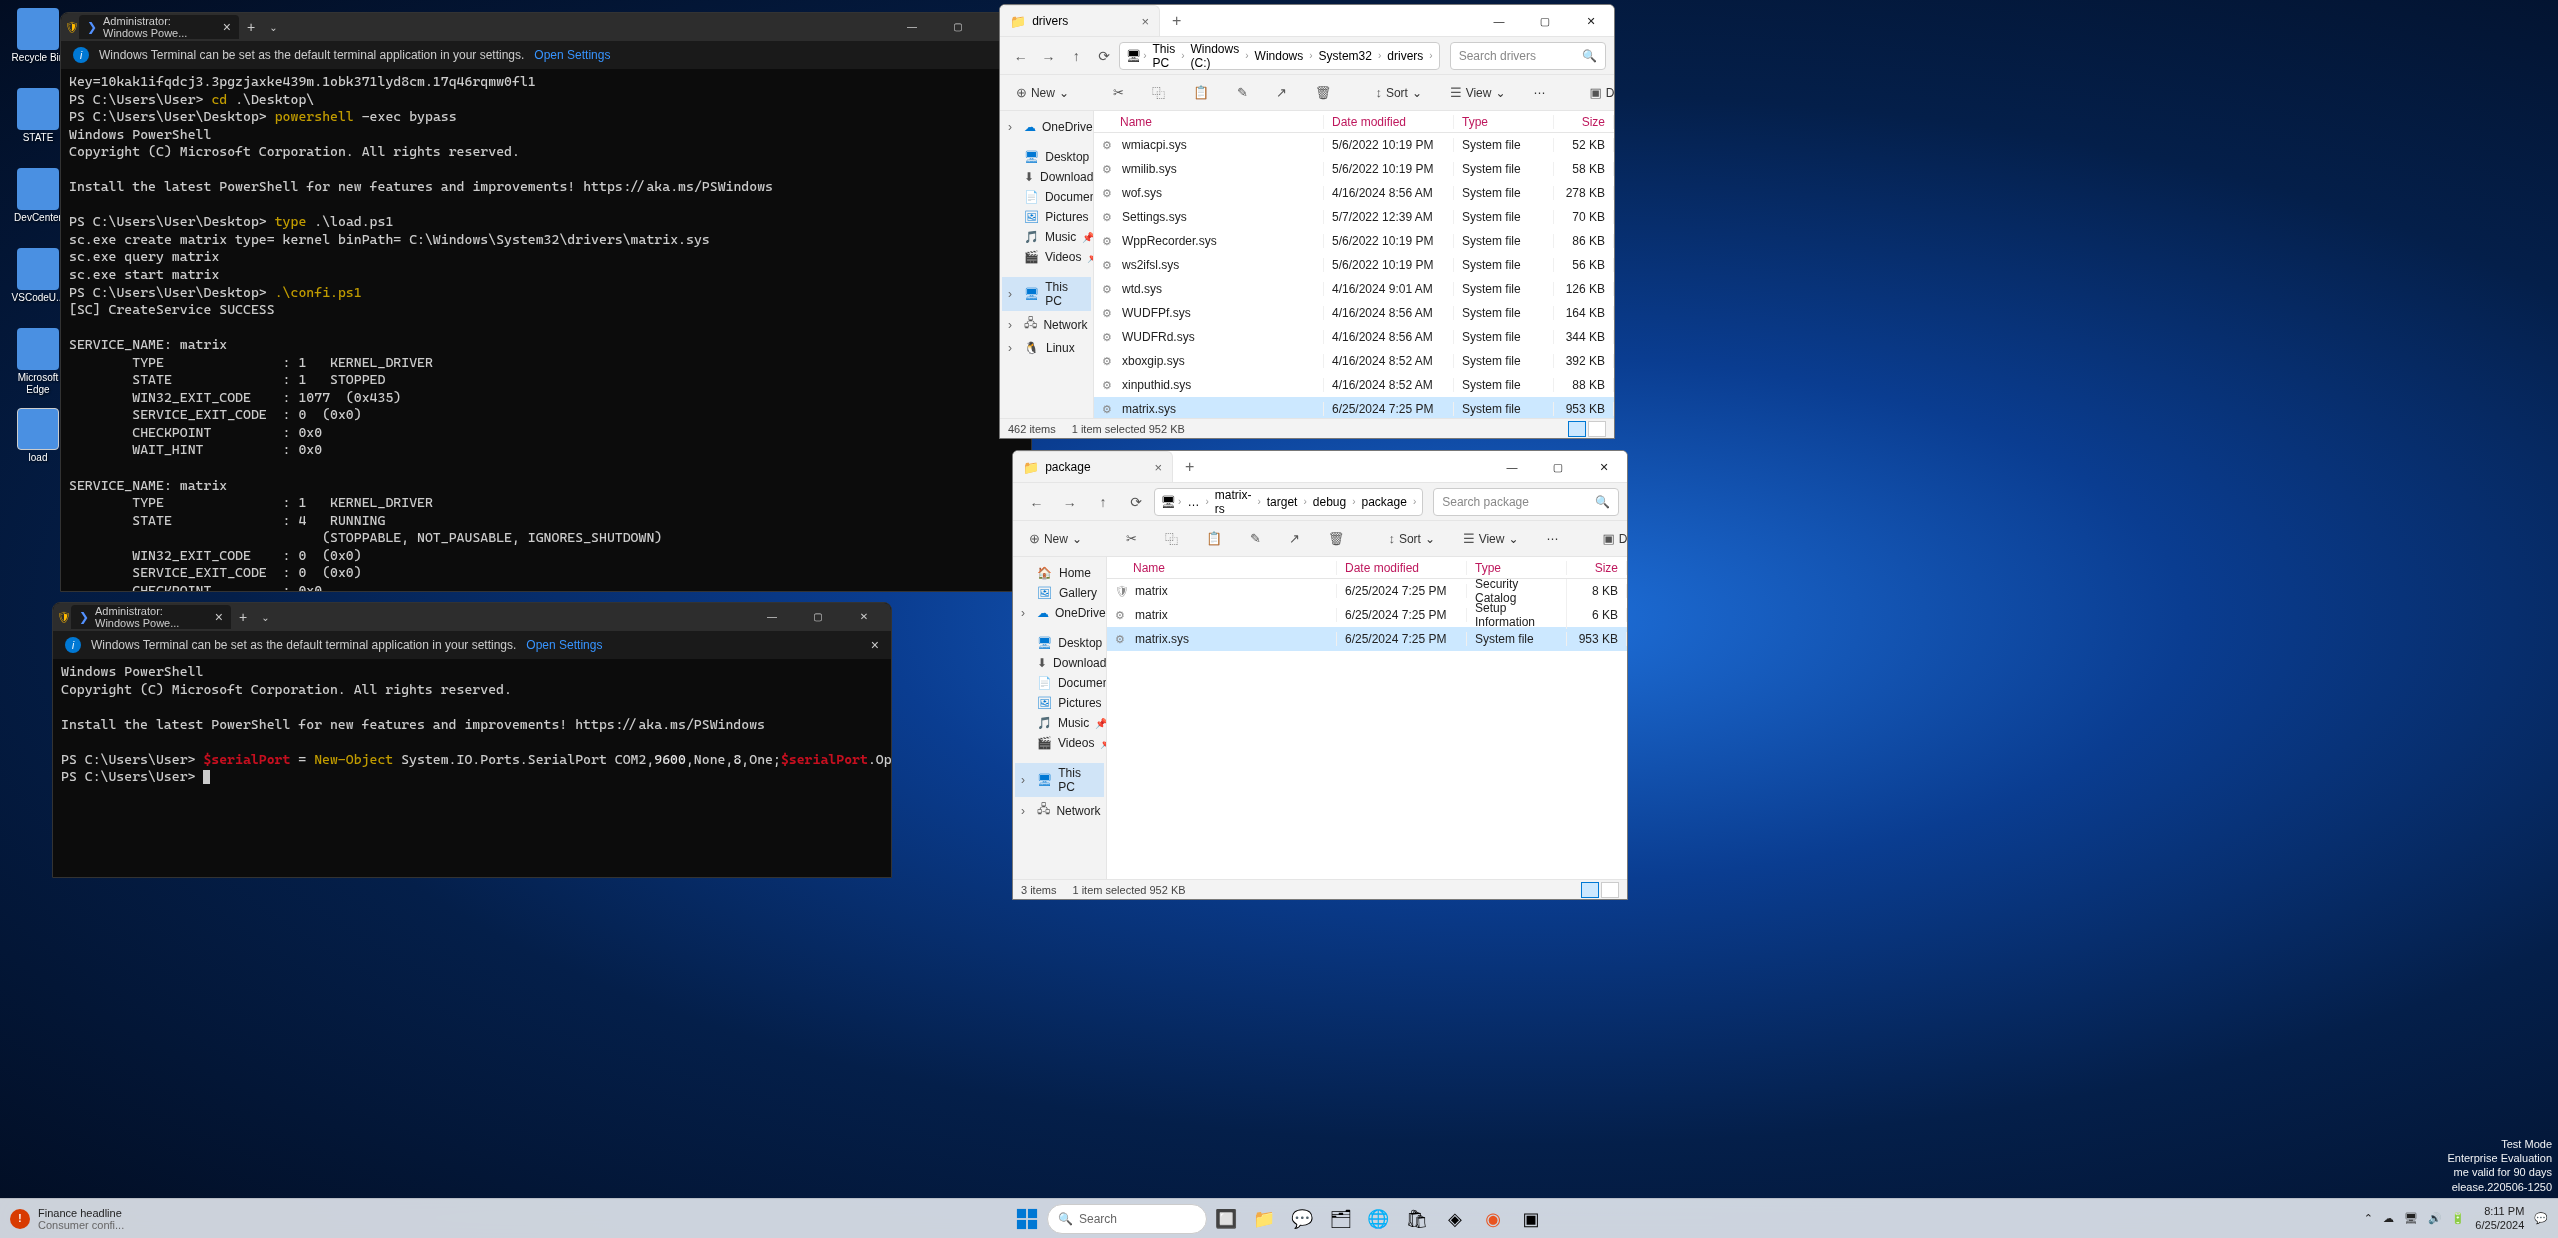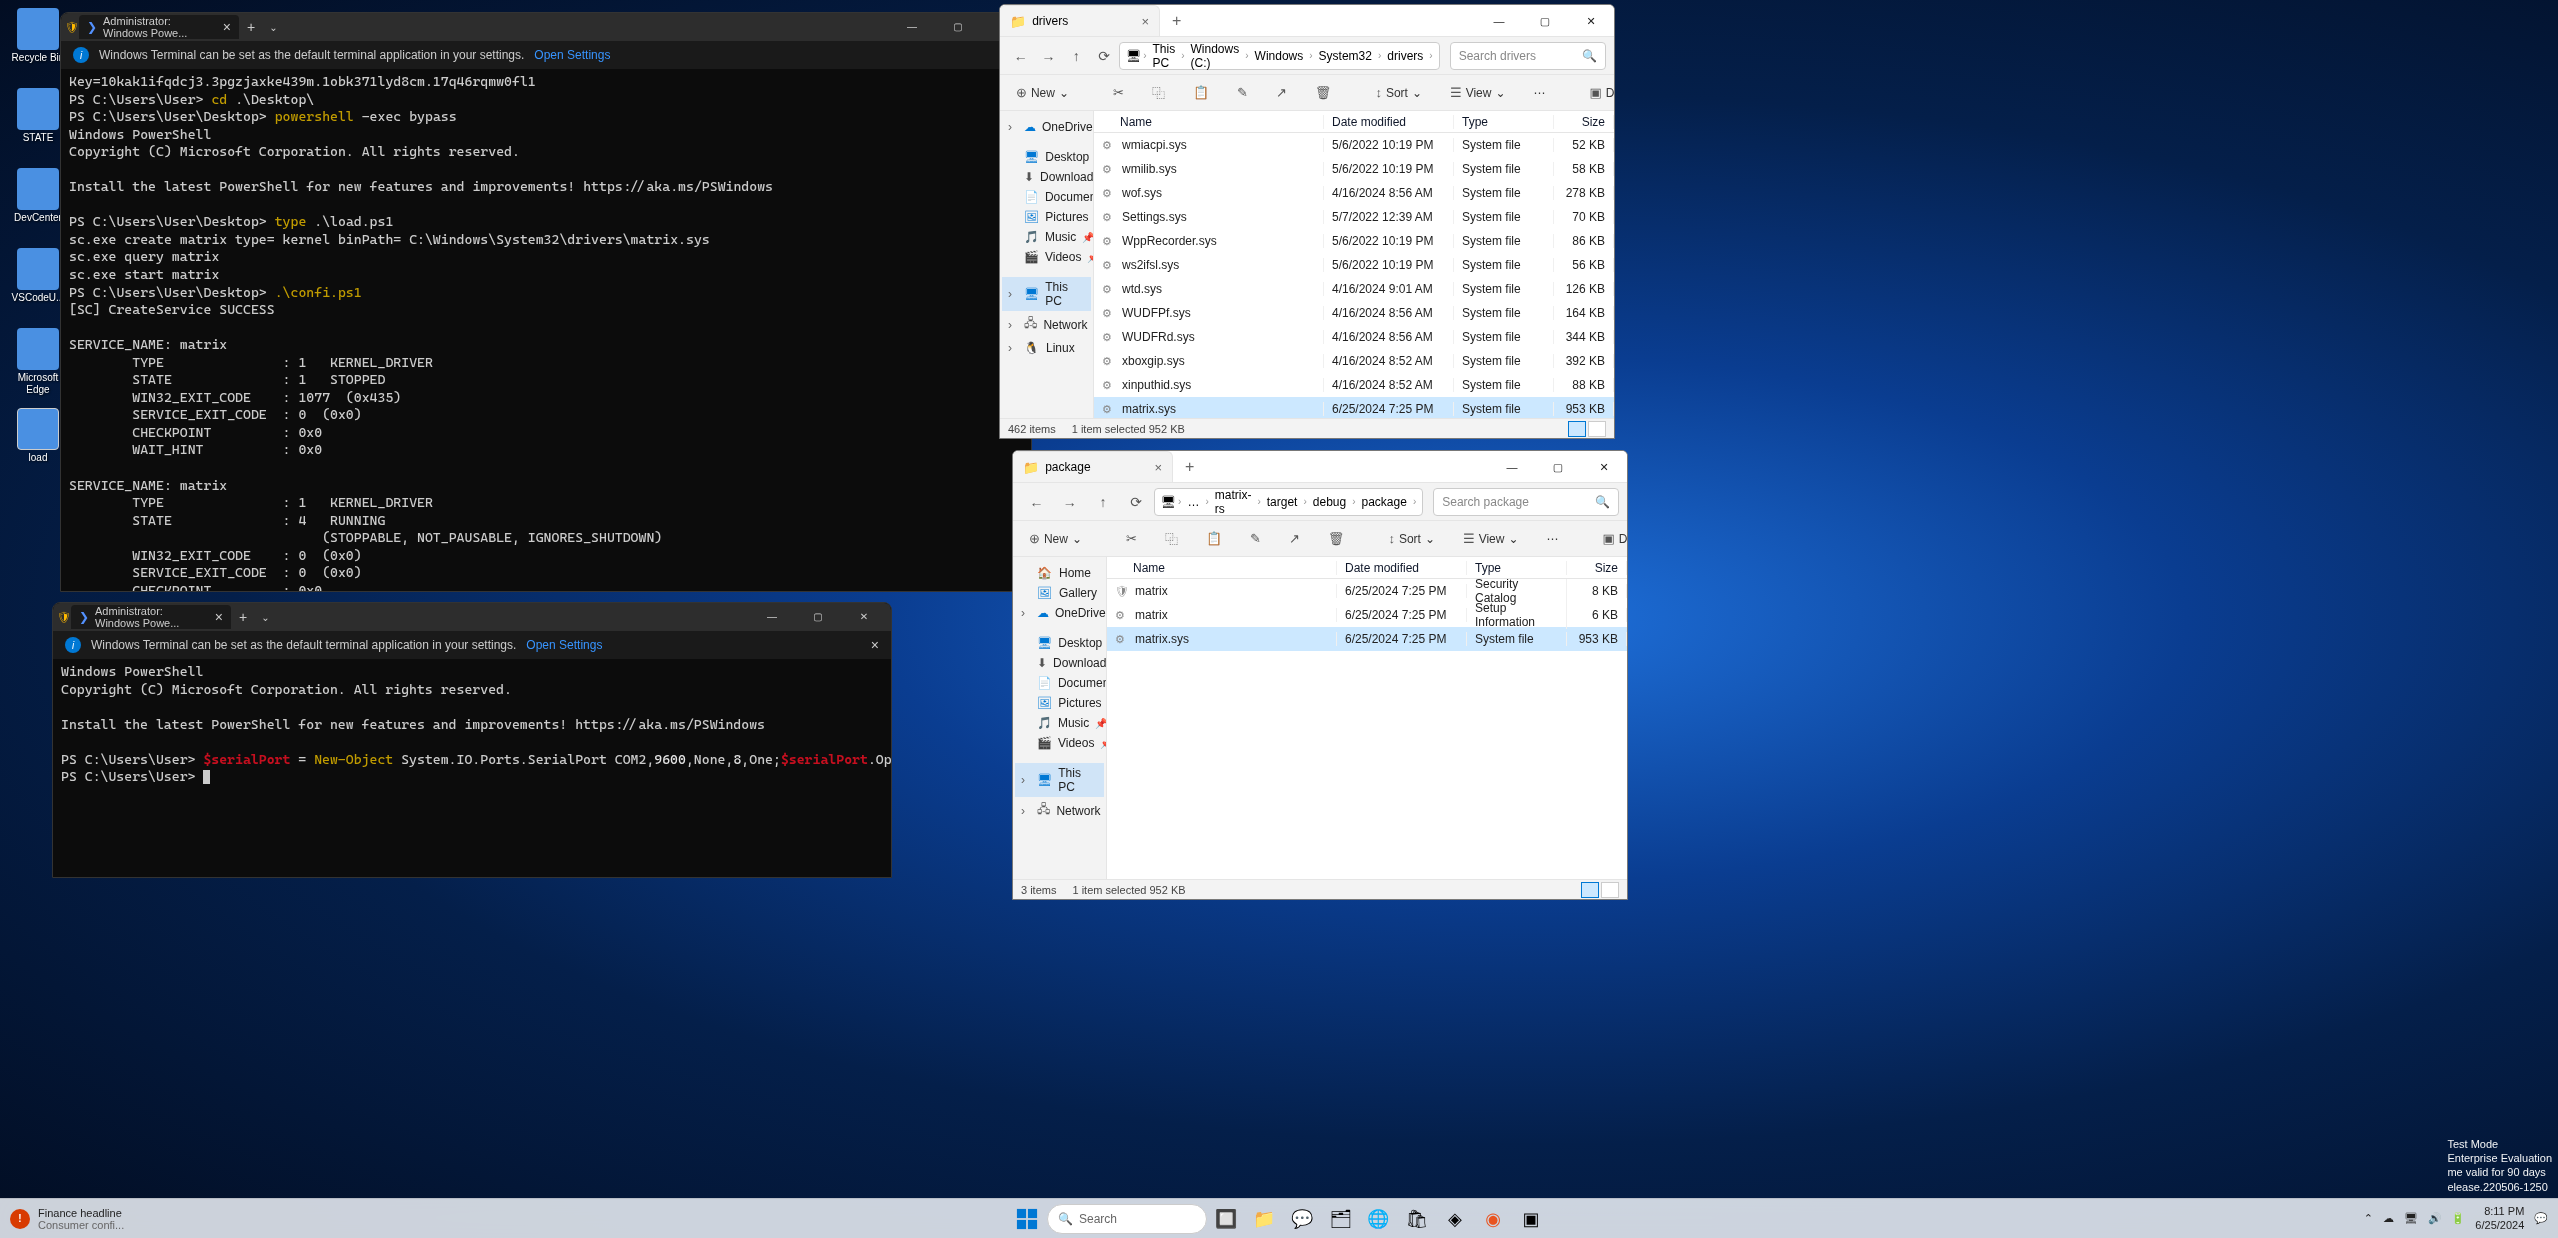--- a/index.html
+++ b/index.html
@@ -214,21 +214,21 @@
 }
 .sidebar-item.selected { background: #d0e4f7; }
 .sidebar-item .sicon { width: 16px; font-size: 12px; }
 .sidebar-spacer { height: 10px; }
 
 .file-list { flex: 1; background: #fff; display: flex; flex-direction: column; }
 .file-header {
   display: flex;
   border-bottom: 1px solid #e5e5e5;
   font-size: 12px;
-  color: #0f172a;
+  color: #be185d;
   height: 22px;
   align-items: center;
 }
 .col { padding: 0 8px; border-right: 1px solid #f0f0f0; }
 .col-name { flex: 0 0 230px; padding-left: 26px; }
 .col-date { flex: 0 0 130px; }
 .col-type { flex: 0 0 100px; }
 .col-size { flex: 0 0 60px; text-align: right; }
 .file-rows { flex: 1; overflow-y: auto; }
 .file-row {
@@ -275,20 +275,21 @@
 .taskbar .tb-search { display: flex; align-items: center; background: #fff; border-radius: 16px; height: 30px; padding: 0 10px; gap: 6px; width: 160px; font-size: 12px; color: #666; border: 1px solid #ccc; }
 .taskbar .systray { margin-left: auto; display: flex; align-items: center; gap: 10px; padding: 0 10px; font-size: 11px; color: #222; }
 .taskbar .clock { text-align: right; line-height: 1.2; }
 
 .watermark {
   position: absolute;
   right: 6px;
   bottom: 44px;
   color: #fff;
   font-size: 11px;
+  text-align: right;
   line-height: 1.3;
   opacity: 0.95;
 }
 
 
 .i-recycle { background: linear-gradient(#5db3e6,#1976d2); }
 .i-edge { background: linear-gradient(135deg,#0f7ec9,#33c481); }
 .i-pdf { background: #e53935; }
 .i-vsc { background: #007acc; }
 .i-file { background: #f5f5f5; border: 1px solid #ccc; }

